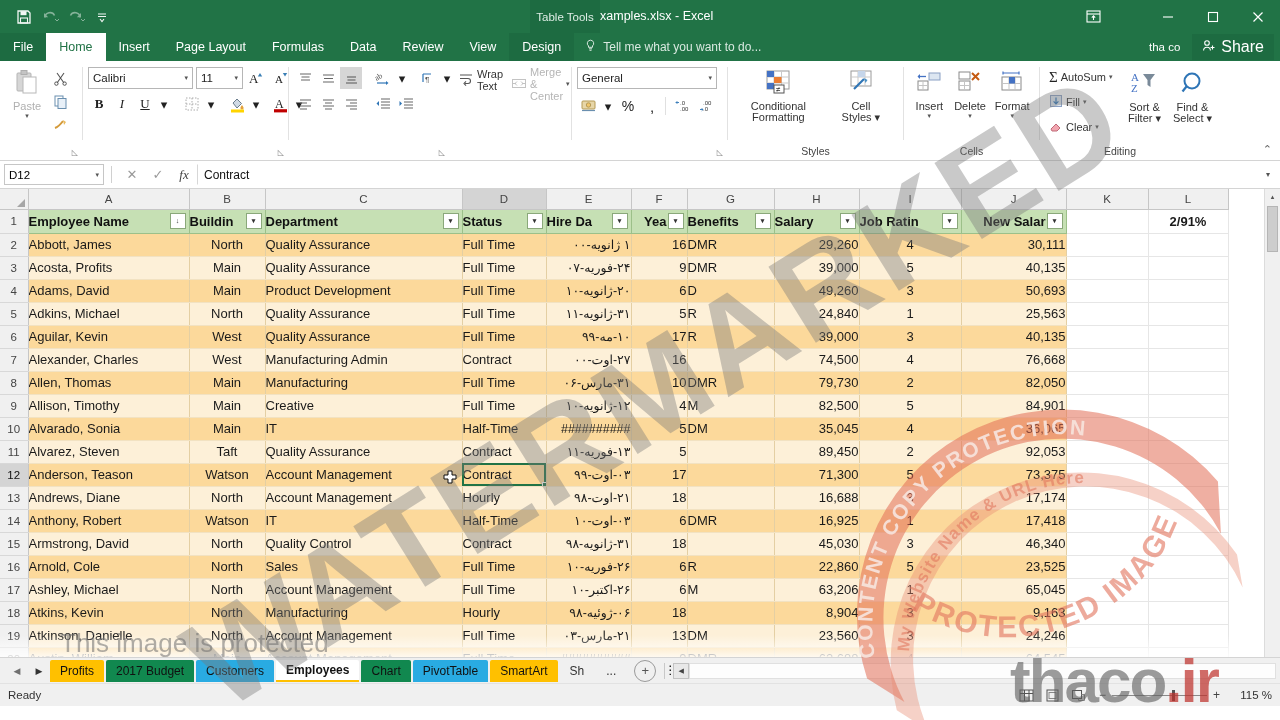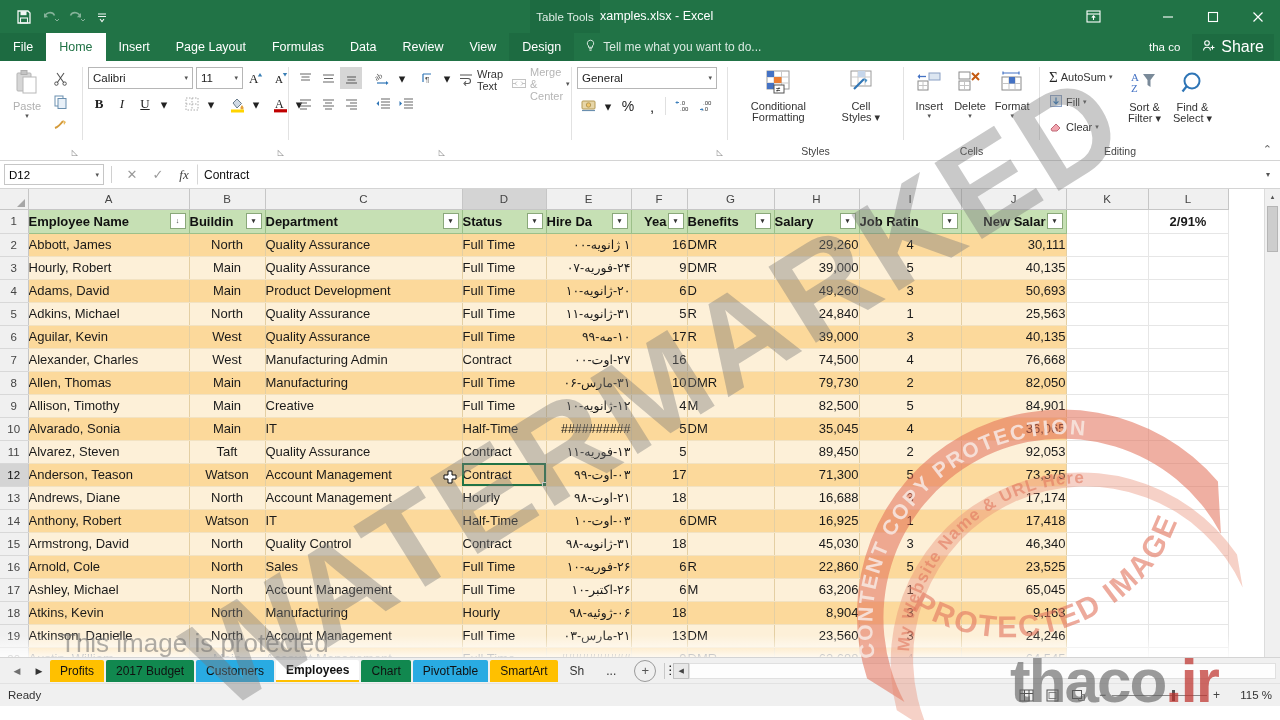--- a/index.html
+++ b/index.html
@@ -821,21 +821,21 @@
           <td class="cell r-odd num">16</td>
           <td class="cell r-odd">DMR</td>
           <td class="cell r-odd num">29,260</td>
           <td class="cell r-odd ctr">4</td>
           <td class="cell r-odd num">30,111</td>
           <td class="cell empty" style="background: rgb(255, 255, 255);"></td>
           <td class="cell empty" style="background: rgb(255, 255, 255);"></td>
         </tr>
         <tr>
           <td class="rowhdr">3</td>
-          <td class="cell r-even">Hourly, Robert</td>
+          <td class="cell r-even">Acosta, Profits</td>
           <td class="cell r-even ctr">Main</td>
           <td class="cell r-even">Quality Assurance</td>
           <td class="cell r-even">Full Time</td>
           <td class="cell r-even rtlcell">۲۴-فوریه-۰۷</td>
           <td class="cell r-even num">9</td>
           <td class="cell r-even">DMR</td>
           <td class="cell r-even num">39,000</td>
           <td class="cell r-even ctr">5</td>
           <td class="cell r-even num">40,135</td>
           <td class="cell empty" style="background: rgb(255, 255, 255);"></td>

